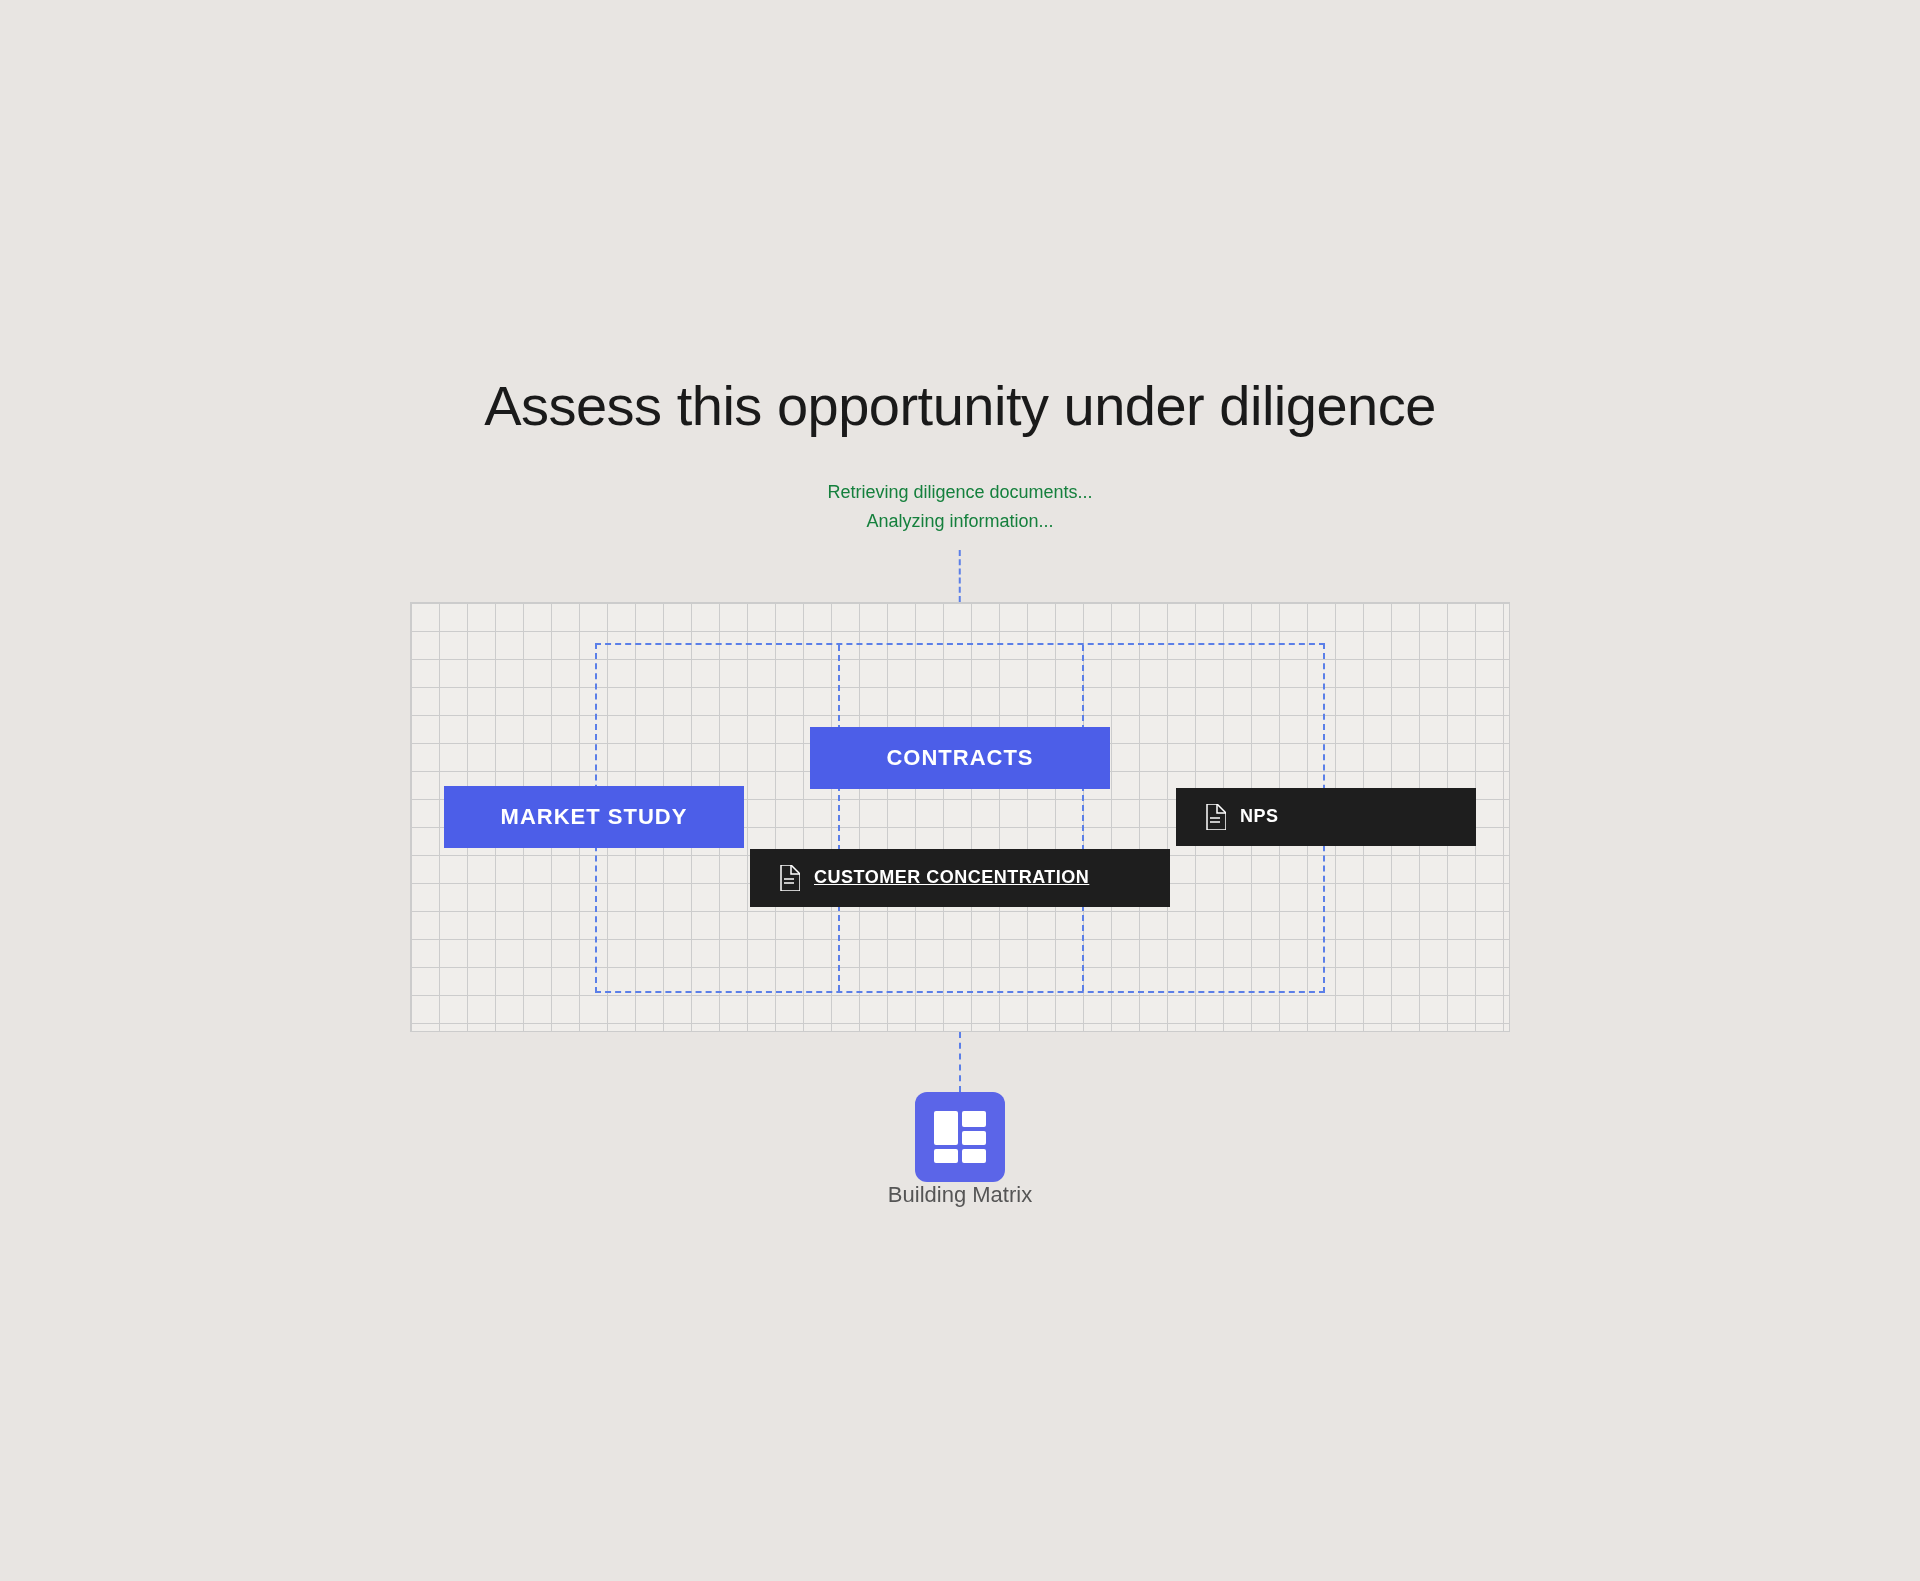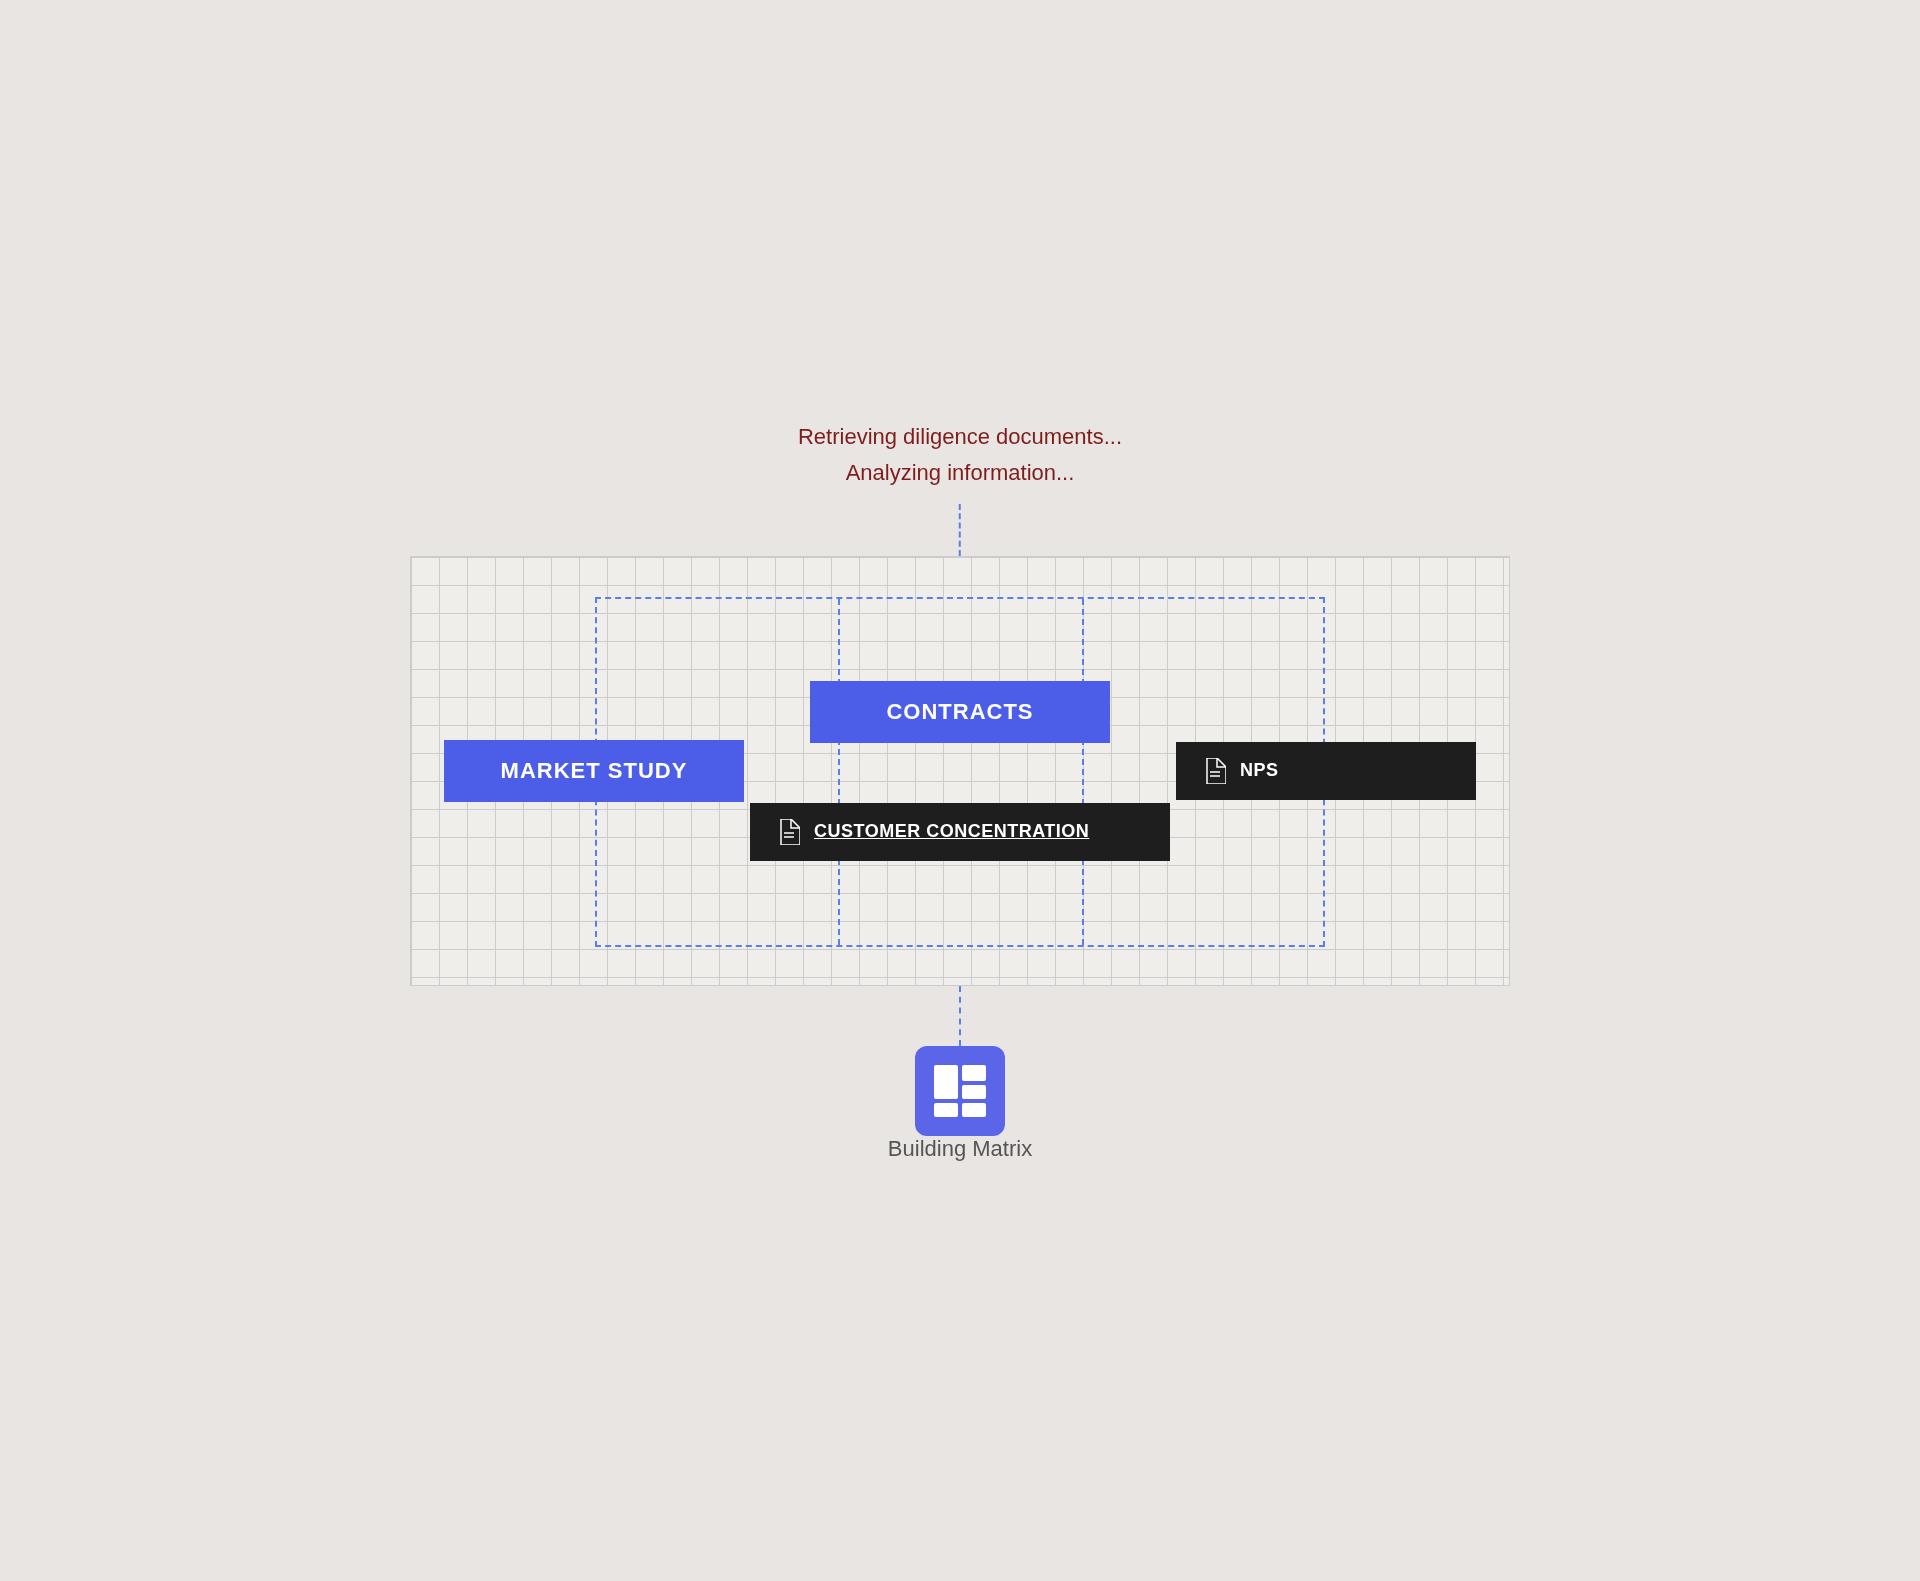--- a/index.html
+++ b/index.html
@@ -31,22 +31,22 @@
       font-size: 56px;
       font-weight: 400;
       color: #1a1a1a;
       text-align: center;
       margin-bottom: 40px;
       letter-spacing: -0.5px;
     }
 
     .status-text {
       text-align: center;
-      color: #7f1d1d;
-      font-size: 22px;
+      color: #15803d;
+      font-size: 18px;
       line-height: 1.6;
       margin-bottom: 66px;
     }
 
     .diagram-area {
       display: flex;
       flex-direction: column;
       align-items: center;
       width: 100%;
     }
@@ -189,20 +189,21 @@
       font-size: 22px;
       color: #555;
       font-weight: 400;
     }
   </style>
 </head>
 <body>
 
 <div class="page-container">
 
+  <h1 class="main-title">Assess this opportunity under diligence</h1>
 
   <div class="status-text">
     <div>Retrieving diligence documents...</div>
     <div>Analyzing information...</div>
   </div>
 
   <div class="diagram-area">
 
     <div class="grid-wrapper">
 

